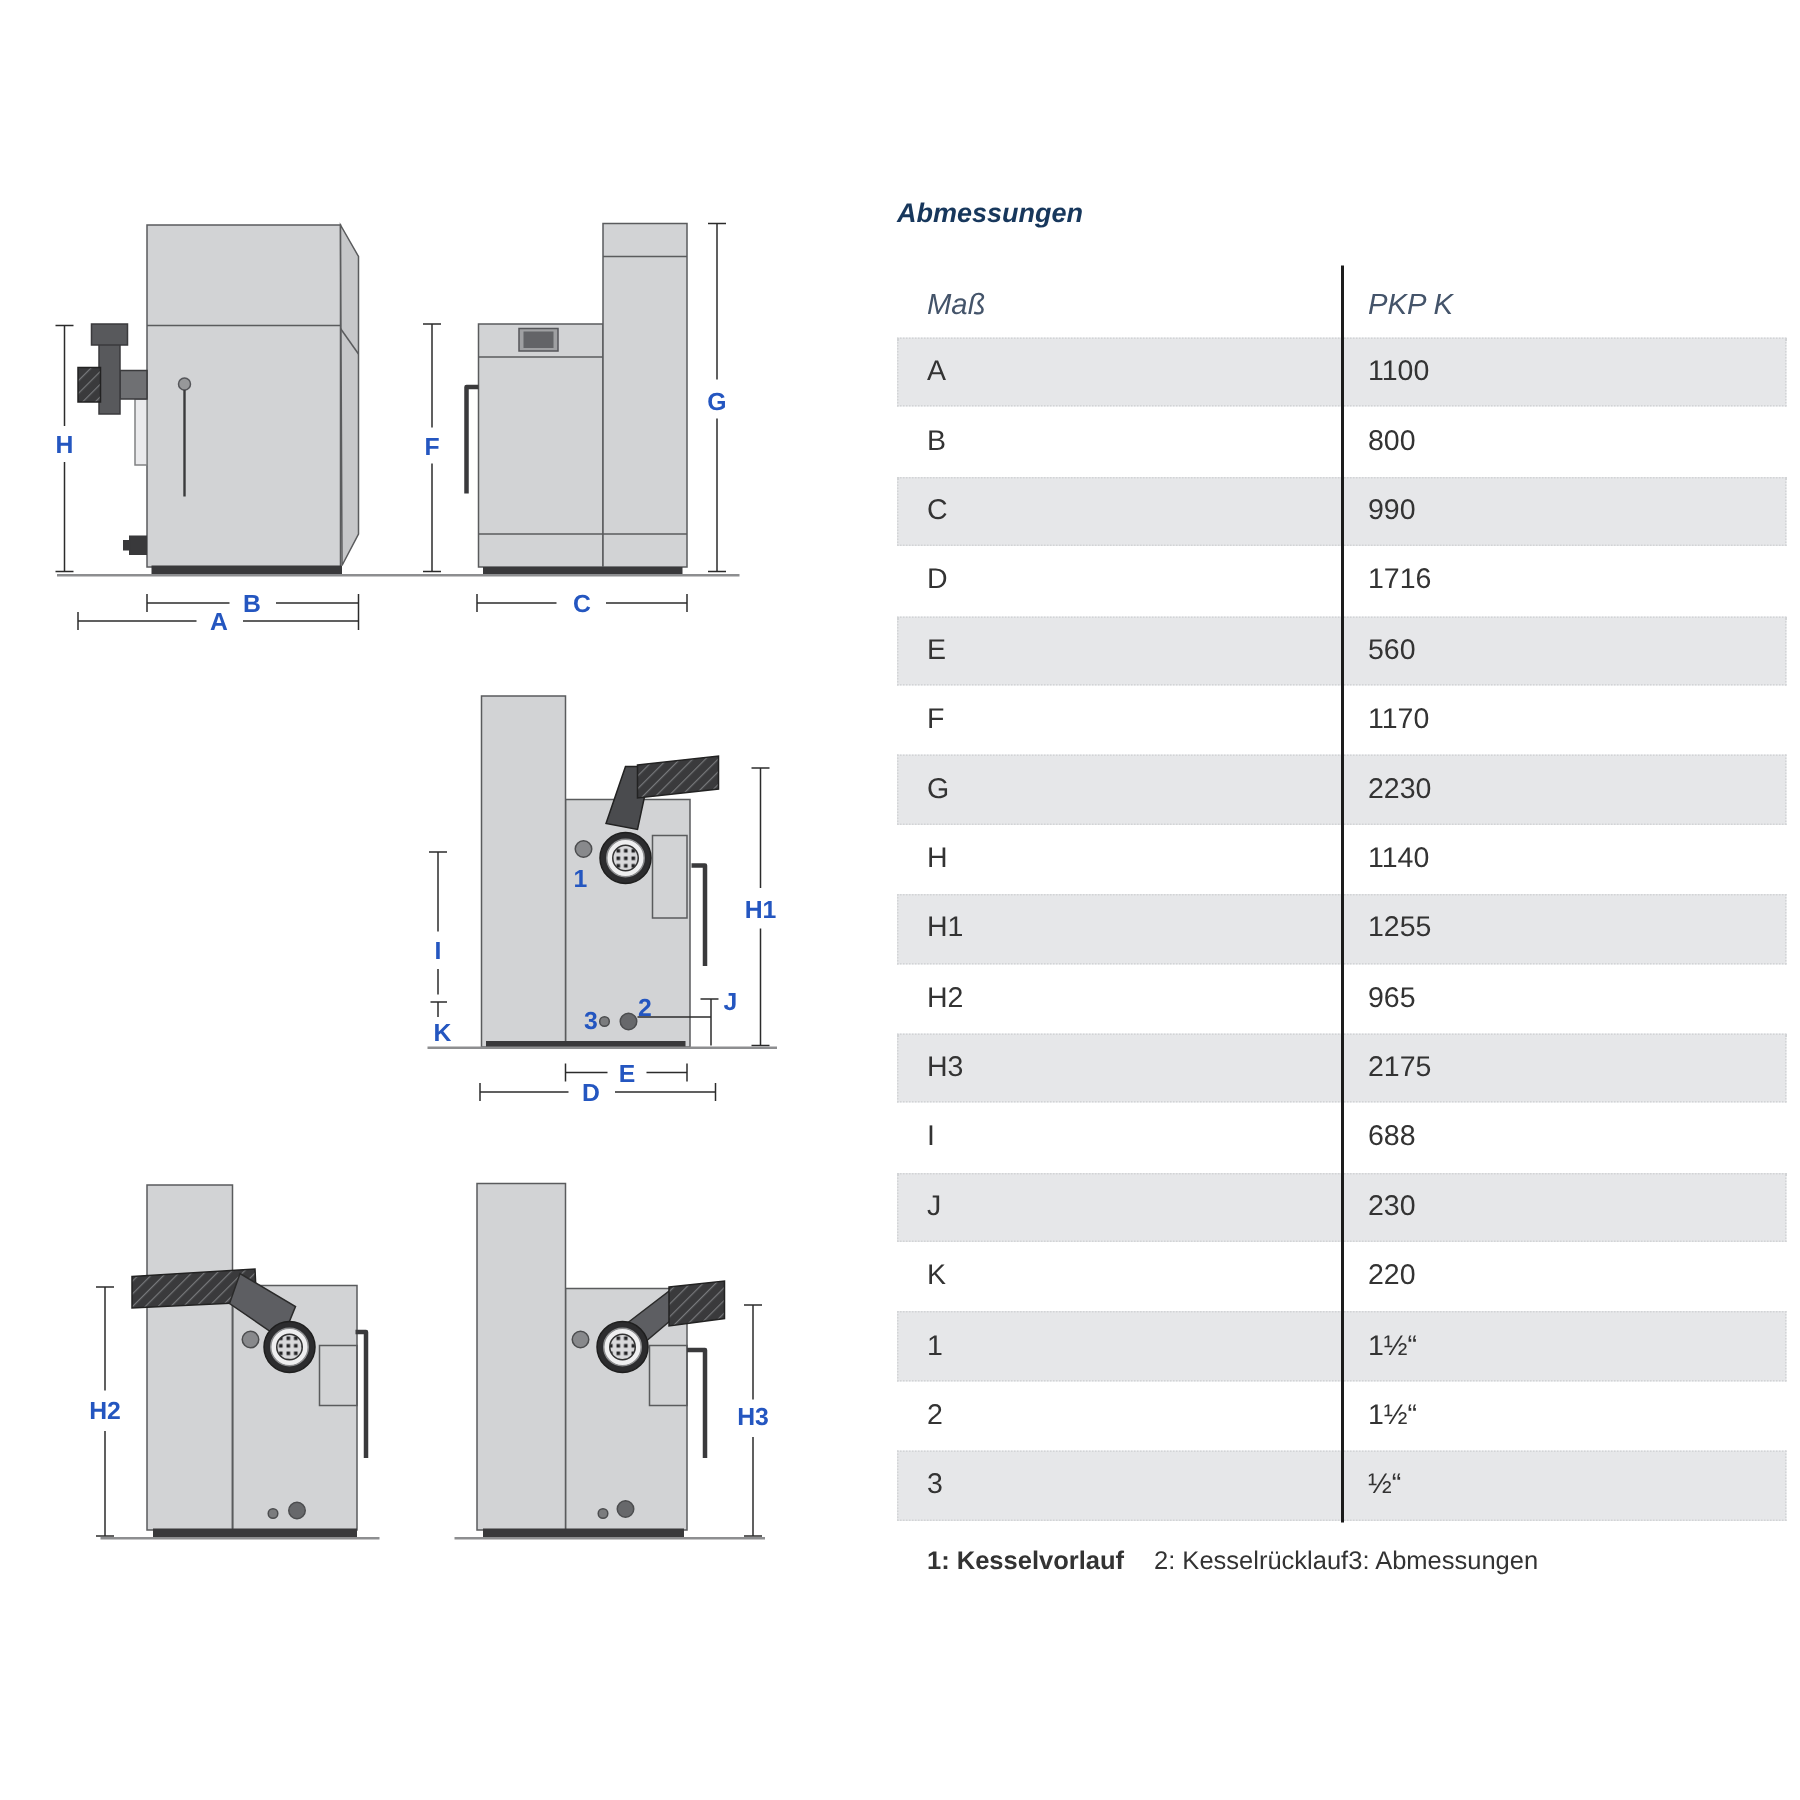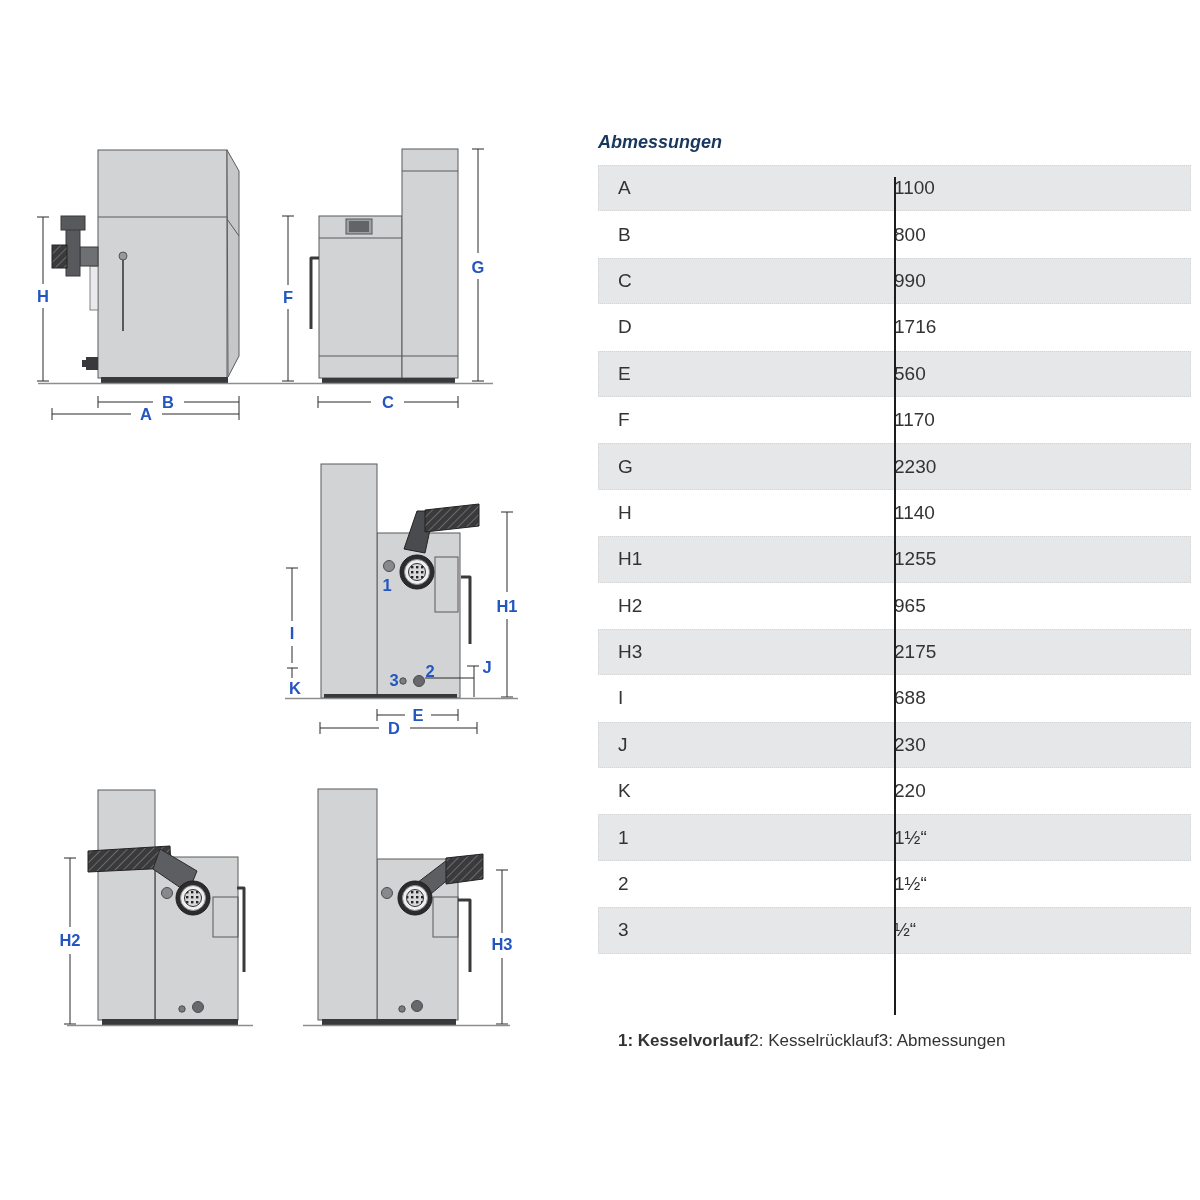--- a/index.html
+++ b/index.html
@@ -35,27 +35,27 @@
   .tbl-title{margin:0;font-size:18px;line-height:28px;font-weight:bold;font-style:italic;
              color:var(--title_navy,#17375c);}
   .thead{display:flex;margin-top:34px;line-height:26px;font-size:19.5px;font-style:italic;
          color:var(--header_gray,#44546a);}
   .thead .c1{width:296px;padding-left:20px;box-sizing:border-box;}
   .thead .c2{padding-left:18px;}
   .trows{margin-top:9px;}
   .trow{display:flex;height:46.4px;align-items:center;font-size:19px;color:var(--text,#333);}
   .trow.shaded{background:var(--row_shade,#e6e7e9);outline:1px dotted #d2d4d6;outline-offset:-1px;}
   .tlabel{width:296px;padding-left:20px;box-sizing:border-box;}
-  .tvalue{}
+  .tvalue{padding-left:18px;}
   .col-divider{position:absolute;left:296px;top:49px;width:1.5px;height:838px;background:#1c1c1c;}
   
   .footnotes{position:absolute;left:618px;top:1030px;font-size:17px;line-height:22px;color:var(--text,#333);}
   .foot-line1 span{margin-right:0;}
   .fn1{margin-right:30px;font-weight:bold;}
-  .fn2{margin-right:22px;}
+  .fn2{margin-right:22px;margin-left:20px;}
   .foot-line2{margin-top:7px;white-space:pre;}
 </style>
 </head>
 <body>
 
 <div class="page">
 
   <svg class="drawings" width="560" height="1200" viewBox="0 0 560 1200">
     <defs>
       <pattern id="hatch" width="6" height="6" patternUnits="userSpaceOnUse" patternTransform="rotate(45)">
@@ -236,20 +236,24 @@
       <line class="dim" x1="502" y1="958" x2="502" y2="1024"></line>
       <line class="dim" x1="496" y1="870" x2="508" y2="870"></line>
       <line class="dim" x1="496" y1="1024" x2="508" y2="1024"></line>
       <text class="lbl" x="502" y="950">H3</text>
       <line class="ground" x1="303" y1="1025.5" x2="510" y2="1025.5"></line>
     </g>
   </svg>
 
   <div class="table-area">
     <h2 class="tbl-title">Abmessungen</h2>
+    <div class="thead">
+      <span class="c1">Maß</span>
+      <span class="c2">PKP K</span>
+    </div>
     <div class="trows">
         <div class="trow shaded">
           <span class="tlabel">A</span>
           <span class="tvalue">1100</span>
         </div>
         <div class="trow plain">
           <span class="tlabel">B</span>
           <span class="tvalue">800</span>
         </div>
         <div class="trow shaded">

